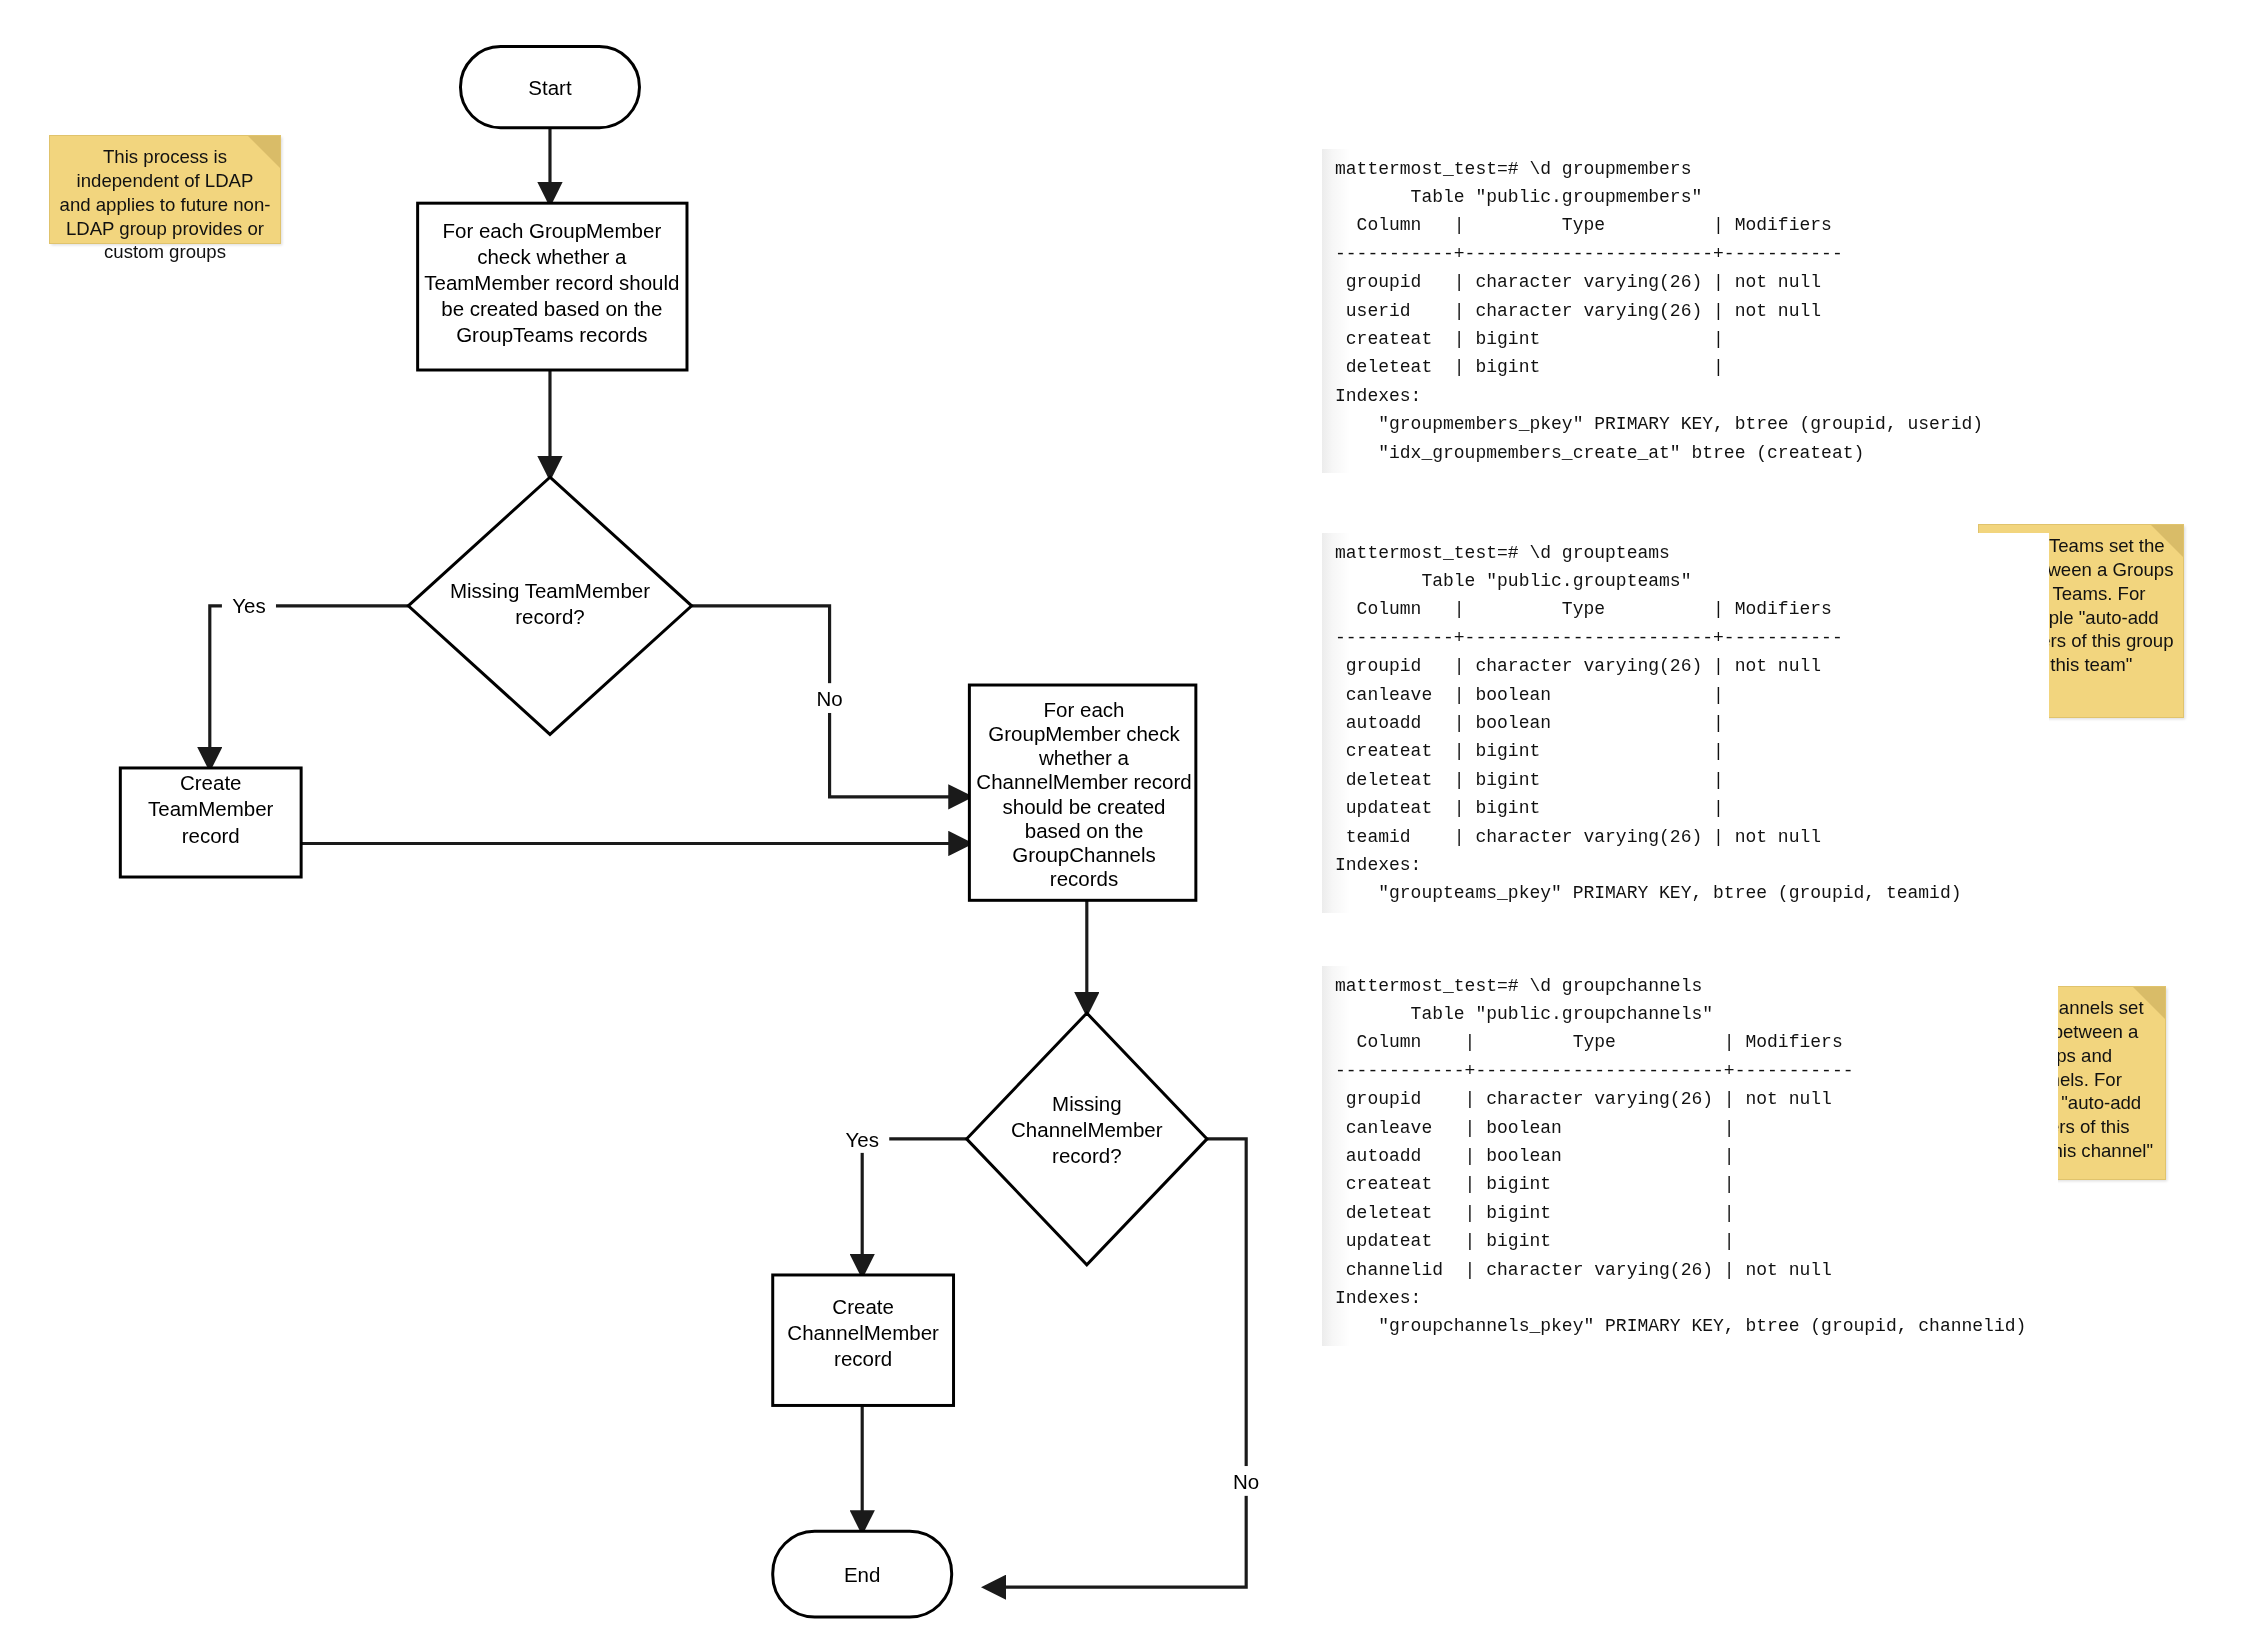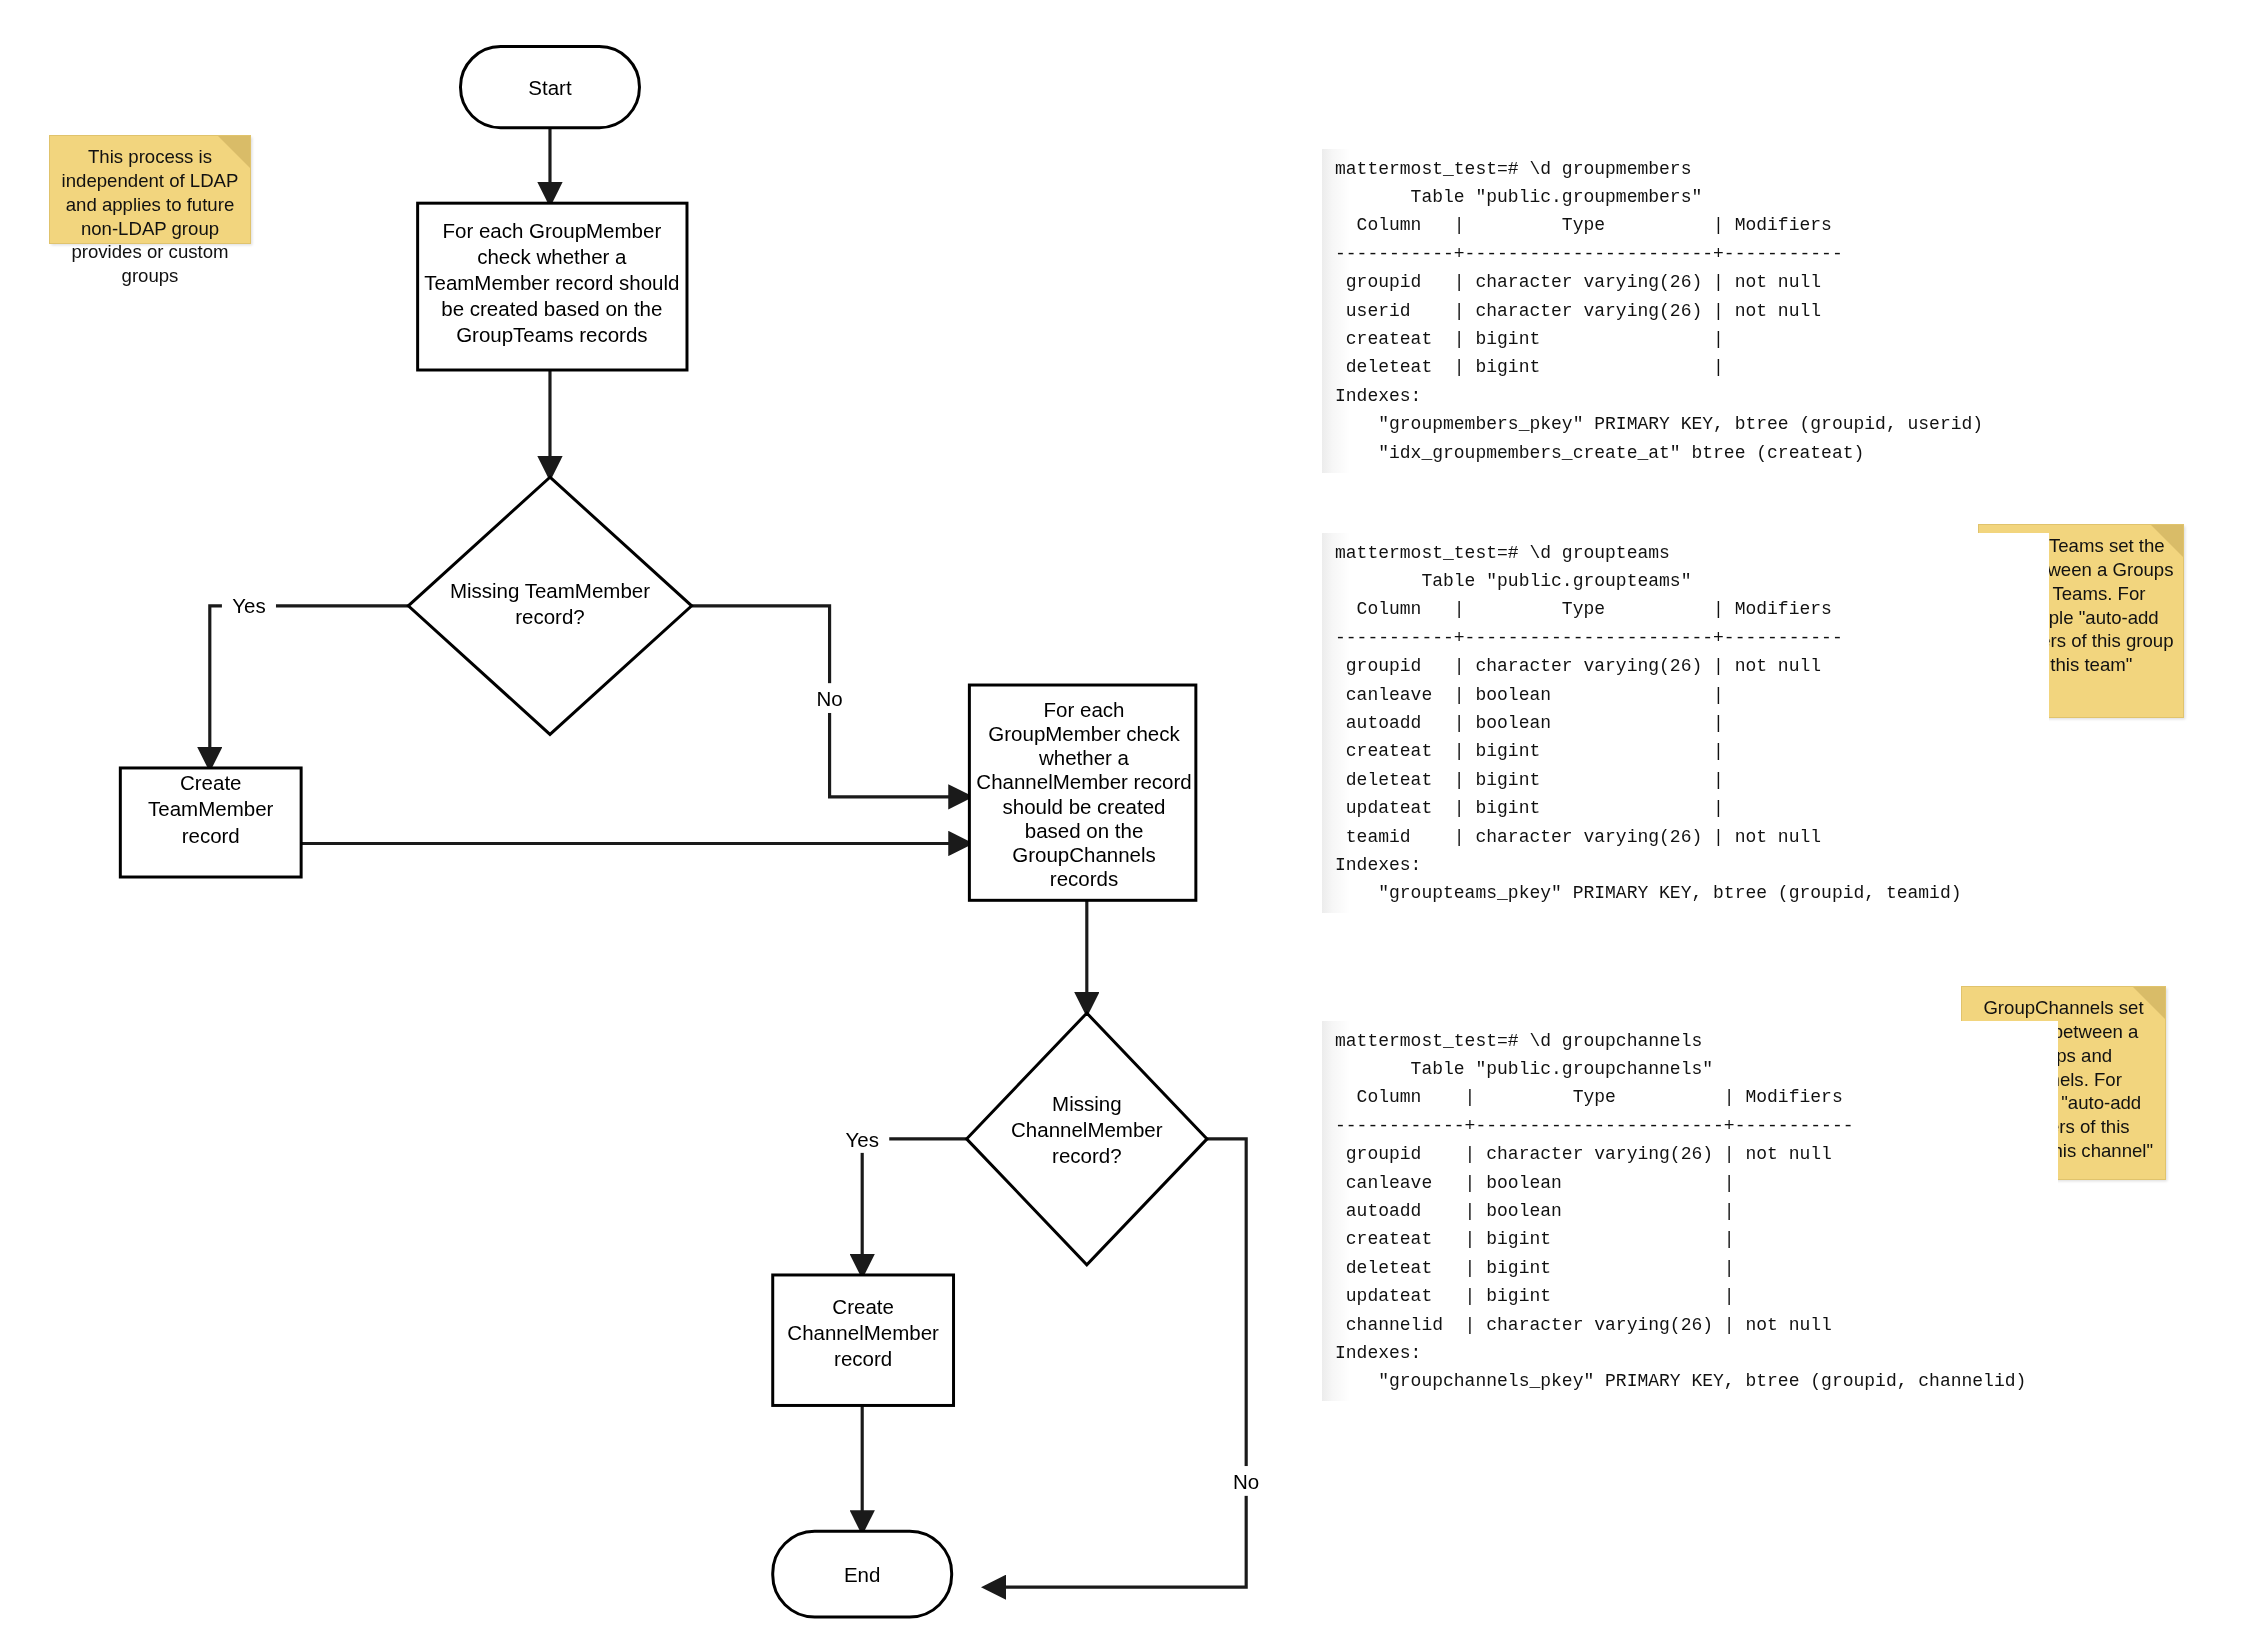--- a/index.html
+++ b/index.html
@@ -25,21 +25,21 @@
     text-align:center; color:#111;
     padding:9.3px 9.3px 7.5px 9.3px;
     box-shadow:1.9px 1.9px 2.8px rgba(0,0,0,0.14);
   }
   .sticky .fold{
     position:absolute; top:0; right:0;
     width:0;height:0;
     border-top:32px solid #d9bc68;
     border-left:32px solid transparent;
   }
-  #note-ldap{ left:49px; top:135px; width:202px; height:109px; }
+  #note-ldap{ left:49px; top:135px; width:232px; height:109px; }
   #note-groupteams{ left:1978px; top:524px; width:206px; height:194px; }
   #note-groupchannels{ left:1961px; top:986px; width:205px; height:194px; }
 
   
   #flowchart{ left:0; top:0; }
   #flowchart text{
     font-family:"Liberation Sans", sans-serif;
     fill:#000; text-anchor:middle;
   }
   .node-shape{ fill:#ffffff; stroke:#000000; stroke-width:3.2; }
@@ -51,21 +51,21 @@
   .term{
     font-family:"Liberation Mono", monospace;
     font-size:18px; line-height:28.4px;
     white-space:pre; color:#111111;
     background:linear-gradient(to right,#ececec 0px,#f6f6f6 10.3px,#ffffff 28px,#ffffff 100%);
     padding:5.6px 0 5.6px 13px;
     box-sizing:border-box;
   }
   #term-groupmembers{ left:1322px; top:149px;  width:727px; }
   #term-groupteams{   left:1322px; top:533px;  width:727px; }
-  #term-groupchannels{left:1322px; top:1021px; width:736px; }
+  #term-groupchannels{left:1322px; top:966px; width:736px; }
 </style>
 </head>
 <body>
 
 <div class="abs" id="diagram-title"></div>
 
 <div class="abs sticky" id="note-ldap">
   <span class="fold"></span>
   <span>This process is independent of LDAP and applies to future non-LDAP group provides or custom groups</span>
 </div>

